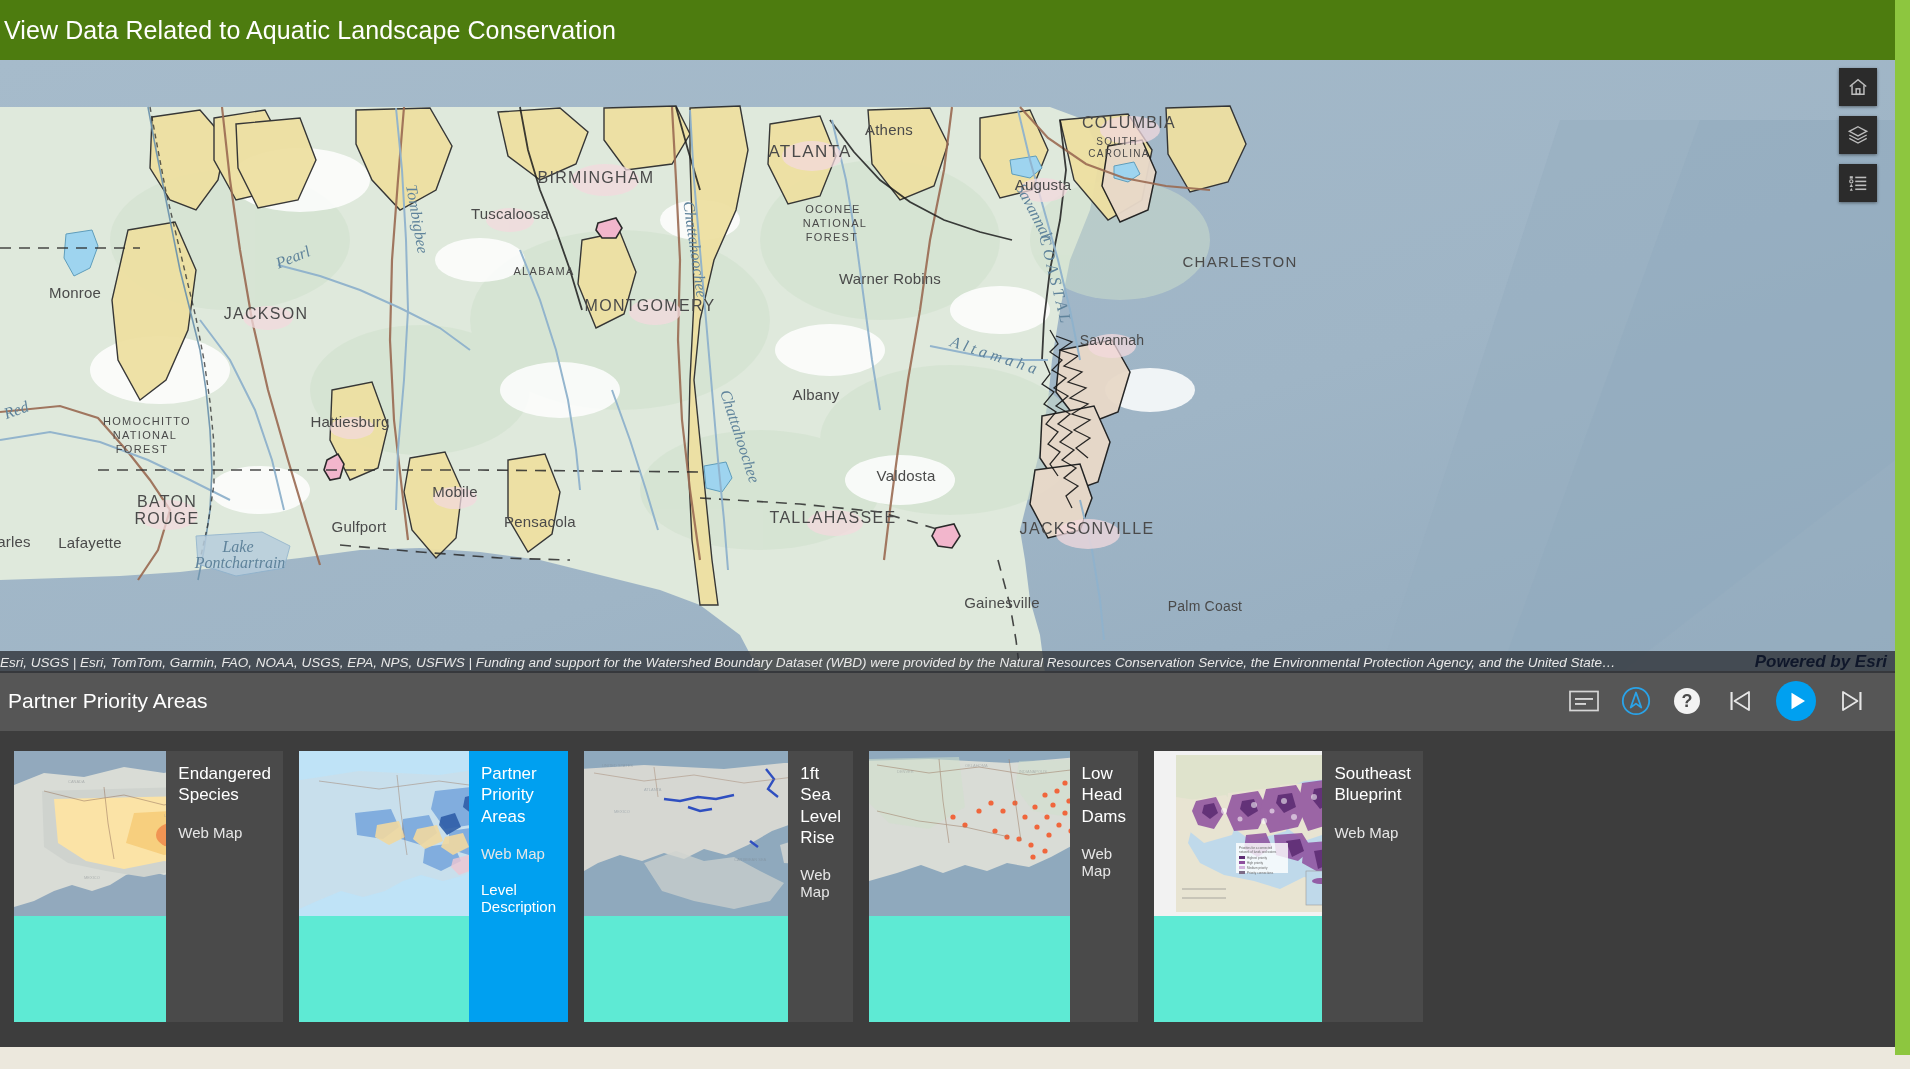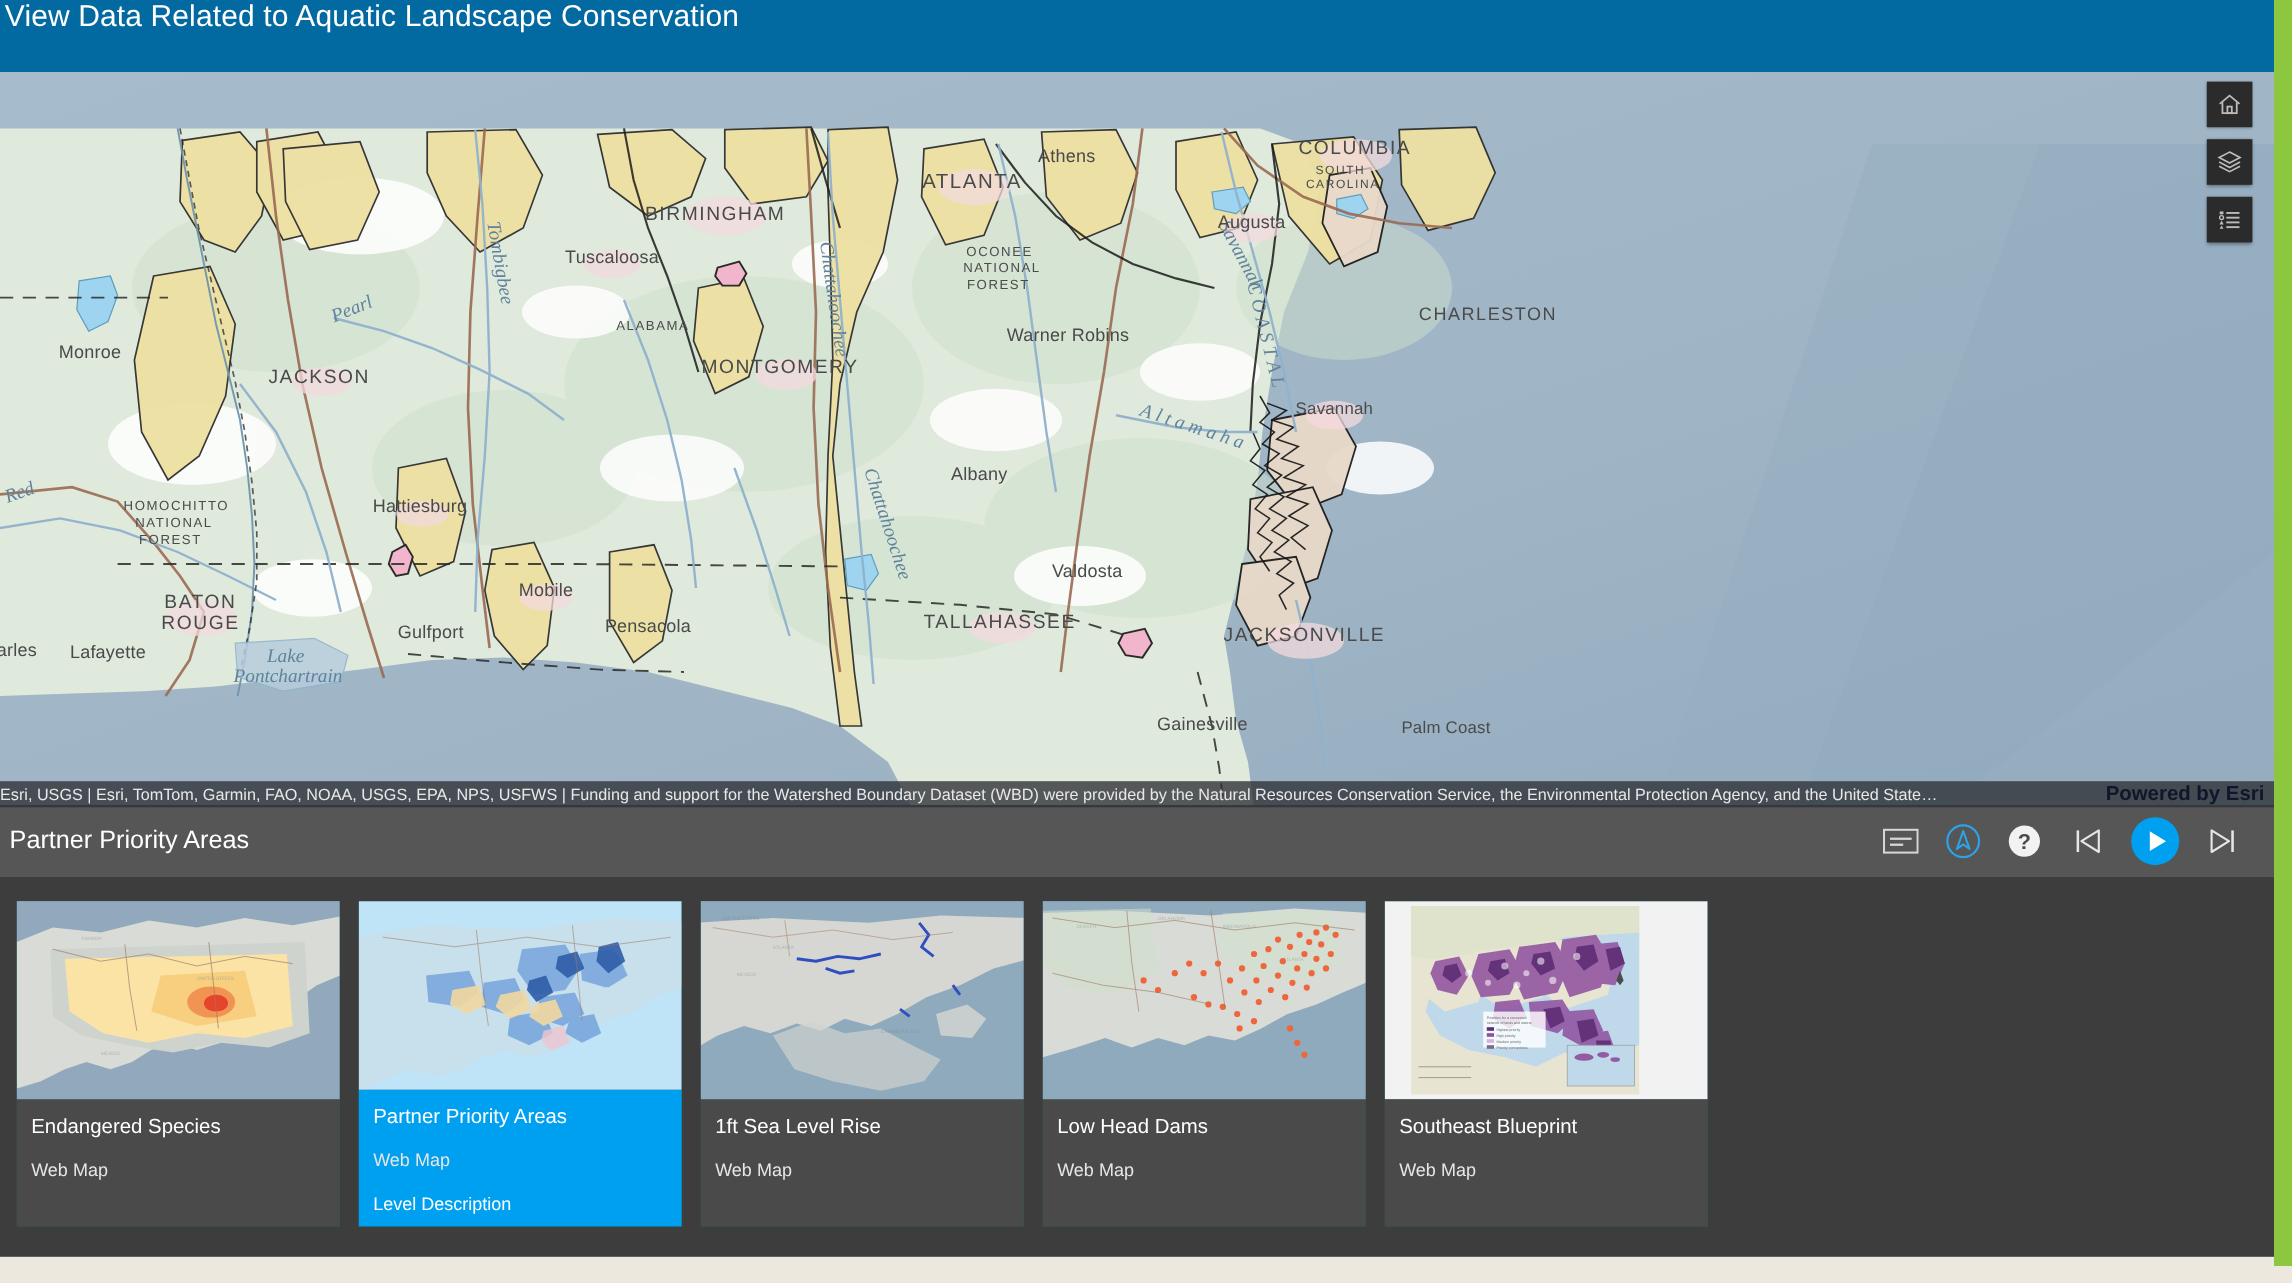--- a/index.html
+++ b/index.html
@@ -8,22 +8,22 @@
     overflow: hidden;
     background: #ece8dd;
     font-family: "Liberation Sans", sans-serif;
   }
 
   #app { position: relative; width: 1910px; height: 1069px; overflow: hidden; background:#ece8dd; }
 
   
   .app-header {
     position: absolute; left: 0; top: 0; width: 1895px; height: 60px;
-    background: #0369a1;
-    display: flex; 
+    background: #4d7c0f;
+    display: flex; align-items: center;
   }
   .app-title {
     color: #ffffff; font-size: 25px; font-weight: 400;
     padding-left: 4px; letter-spacing: .1px; white-space: nowrap;
   }
 
   
   .green-strip {
     position: absolute; right: 0; top: 0; width: 15px; height: 1069px;
     background: #8dc63f;
@@ -48,20 +48,21 @@
   }
   .map-btn svg { display:block; }
 
   
   .attribution {
     position: absolute; left: 0; bottom: 0; width: 1895px; height: 22px;
     background: rgba(45,48,52,.78);
     display: flex; align-items: center; justify-content: space-between;
     padding: 0 8px 0 0;
     z-index: 4;
+    font-style: italic;
   }
   .attr-text {
     color: #e8e8e8; font-size: 13.5px; white-space: nowrap; overflow: hidden;
     text-overflow: ellipsis; padding-left: 0px; flex: 1;
   }
   .attr-powered { color: #0f172a; font-size: 17px; white-space: nowrap; padding-left: 14px; font-weight:700; }
 
   
   .panel {
     position: absolute; left: 0; top: 671px; width: 1895px; height: 376px;
@@ -80,22 +81,22 @@
   .tool { display:flex; align-items:center; justify-content:center; cursor:pointer; }
   .tool svg { display:block; }
 
   
   .carousel {
     position: relative; width: 1895px; height: 316px; background: #3d3d3d;
     display: flex; align-items: flex-start; gap: 16px; padding: 20px 0 0 14px;
     overflow: hidden;
   }
   .card {
-    width: 269px; height: 271px; background: #0f766e;
-    display: flex; flex-direction: column; cursor: pointer; flex: 0 0 auto;
+    width: 269px; height: 271px; background: #5eead4;
+    display: flex; flex-direction: row; cursor: pointer; flex: 0 0 auto;
   }
   .card.selected .card-body { background: #00a0f0; }
   .card-thumb { width: 269px; height: 165px; overflow: hidden; position: relative; background:#8fa8bd; }
   .card-thumb svg { display:block; width:269px; height:165px; }
   .card-body { padding: 12px 12px 10px 12px; flex: 1; background: #4a4a4a; }
   .card-title { color: #ffffff; font-size: 17px; font-weight: 400; line-height: 1.25; }
   .card-type { color: #e6e6e6; font-size: 15px; margin-top: 18px; font-weight: 400; }
   .card-link { color: #ffffff; font-size: 15px; margin-top: 19px; text-decoration: none; display:block; }
 
   .panel-footer-gap { position:absolute; left:0; bottom:0; width:1895px; height:14px; background:#3d3d3d; }

